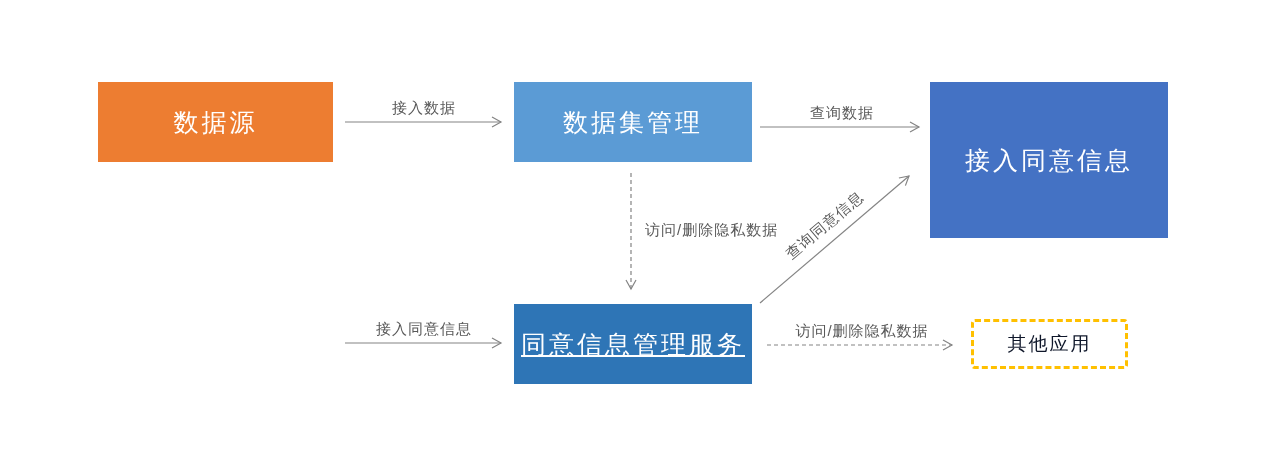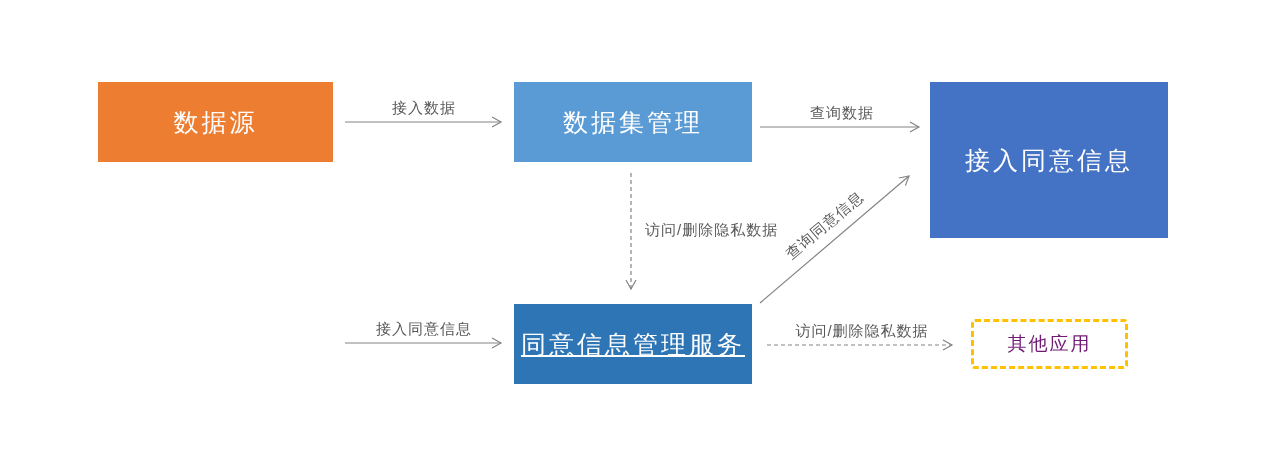--- a/index.html
+++ b/index.html
@@ -37,21 +37,21 @@
   .node-data-source    { left: 98px;  top: 82px;  width: 235px; height: 80px;  background: #ED7D31; }
   .node-dataset-mgmt   { left: 514px; top: 82px;  width: 238px; height: 80px;  background: #5B9BD5; }
   .node-data-app       { left: 930px; top: 82px;  width: 238px; height: 156px; background: #4472C4; }
   .node-consent-collect{ left: 98px;  top: 304px; width: 235px; height: 80px;  background: #F4B183; }
   .node-consent-mgmt   { left: 514px; top: 304px; width: 238px; height: 80px;  background: #2E75B6; text-decoration: underline; }
   .node-other-apps {
     left: 971px; top: 319px; width: 157px; height: 50px;
     background: #ffffff;
     border: 3px dashed #FFC000;
     border-radius: 4px;
-    color: #701a75;
+    color: #0f172a;
     font-size: 19px;
     letter-spacing: 2px;
   }
   .edge-line {
     stroke: #848484;
     stroke-width: 1.2;
     fill: none;
   }
   .edge-line.dashed {
     stroke-dasharray: 4 3;

